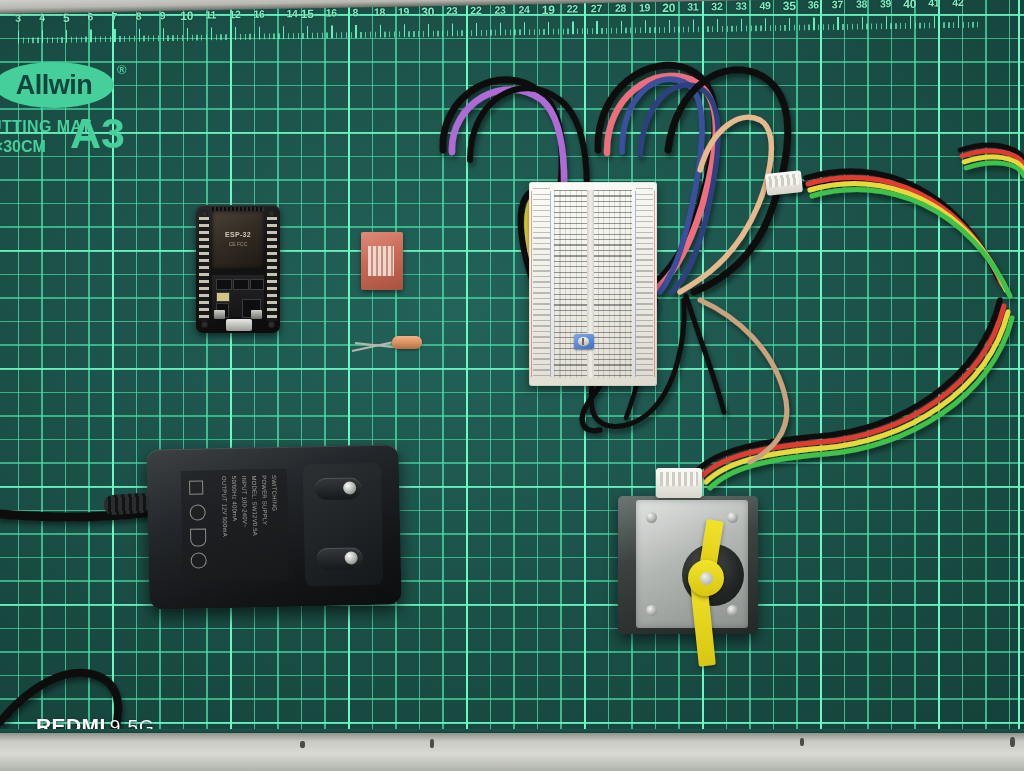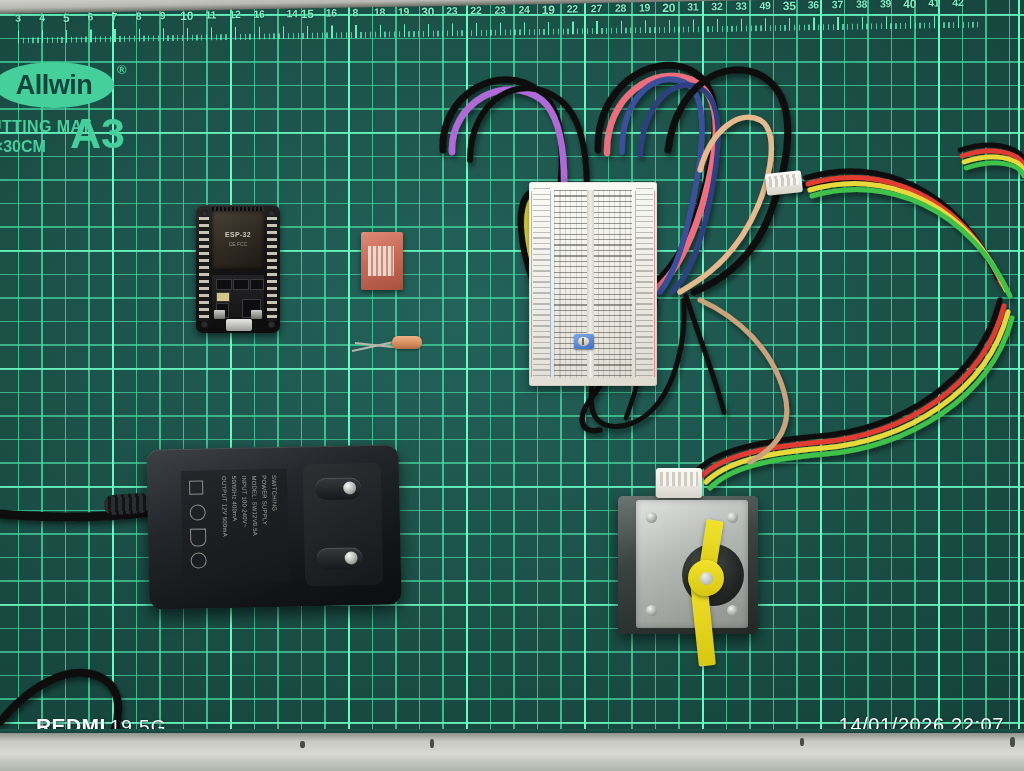--- a/index.html
+++ b/index.html
@@ -594,23 +594,22 @@
       <div class="pin" style="left:12px;top:84px;">
           <i></i>
         </div>
     </div>
   </div>
 
   <div class="part" style="left:104px;top:494px;width:46px;height:20px;border-radius:9px;
        background:repeating-linear-gradient(to right,#2a2c2e 0 4px,#121315 4px 7px);transform:rotate(-4deg);"></div>
 
   <div class="wm-redmi">
-    <b>REDMI</b><span>19 5G</span>
-  </div>
-  <div class="wm-date">14/01/2026 22:07</div>
+    <b>REDMI</b><span>9 5G</span>
+  </div>
 
   <div class="mat-edge"></div>
   <div class="desk-bottom">
     <div class="speck" style="left:300px;top:8px;width:5px;height:7px;"></div>
     <div class="speck" style="left:430px;top:6px;width:4px;height:9px;"></div>
     <div class="speck" style="left:800px;top:5px;width:4px;height:8px;"></div>
     <div class="speck" style="left:1010px;top:4px;width:5px;height:10px;"></div>
   </div>
 
 </div>

